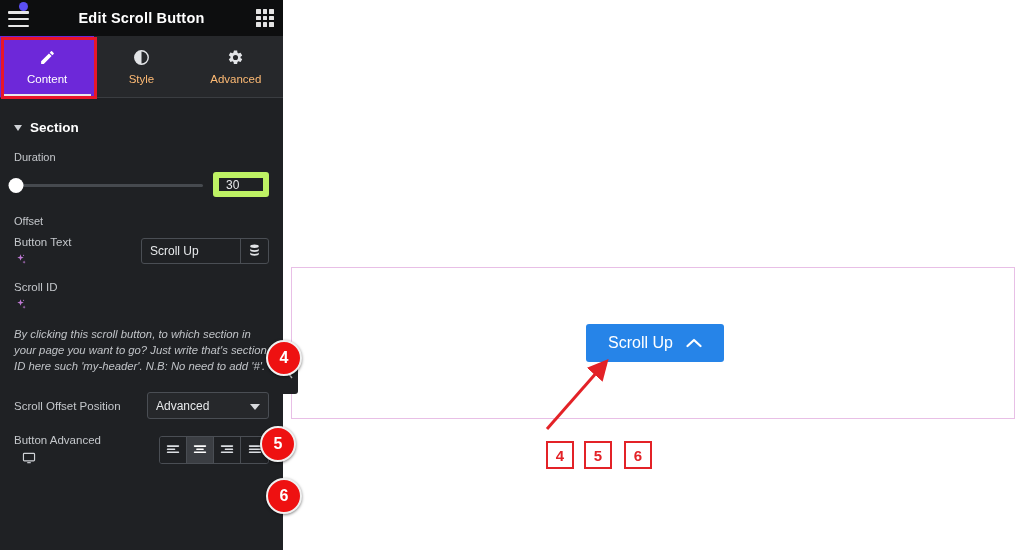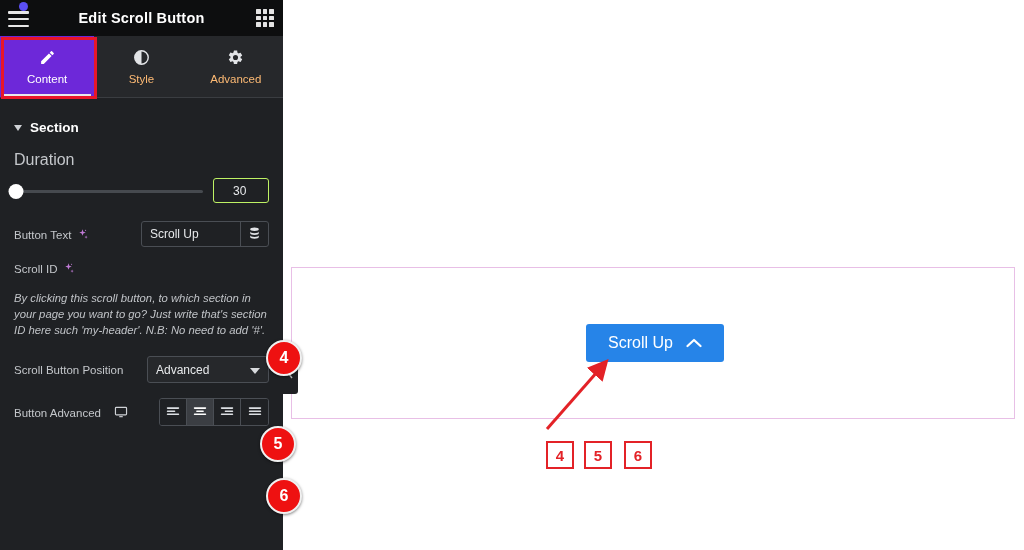--- a/index.html
+++ b/index.html
@@ -94,21 +94,21 @@
     cursor: pointer;
   }
   .caret-down {
     width: 0; height: 0;
     border-left: 4.5px solid transparent;
     border-right: 4.5px solid transparent;
     border-top: 6px solid #cfd2d6;
   }
 
   .field-label {
-    font-size: 16px; color: #c4c7cb;
+    font-size: 11px; color: #c4c7cb;
     margin-bottom: 9px;
   }
   .slider-row {
     display: flex; align-items: center; gap: 10px;
     margin-bottom: 18px;
   }
   .slider {
     position: relative;
     flex: 1;
     height: 18px;
@@ -120,37 +120,38 @@
     height: 3px; background: #464a4f; border-radius: 2px;
   }
   .slider .knob {
     position: absolute; top: 2px;
     width: 15px; height: 15px; border-radius: 50%;
     background: #ffffff;
     transform: translateX(-50%);
   }
   .numbox {
     width: 56px; height: 25px;
-    border: 1px solid #bef264;
+    border: 6px solid #bef264;
     border-radius: 3px;
     background: #1f2124;
     color: #e7e9eb;
     font-size: 12px;
     display: flex; align-items: center;
-    padding: 0 19px;
+    padding: 0 7px;
   }
 
   .row {
     display: flex; align-items: center;
     margin-bottom: 15px;
   }
   .row .lbl {
     font-size: 11.5px; color: #c4c7cb;
-    display: flex; align-items: flex-end; gap: 5px;
+    display: flex; align-items: flex-start; gap: 5px;
     white-space: nowrap;
+    flex-direction: column;
   }
   .sparkle { display: inline-flex; }
   .textfield {
     margin-left: auto;
     width: 128px; height: 26px;
     border: 1px solid #4a4e54; border-radius: 3px;
     background: #1f2124;
     display: flex; align-items: center;
   }
   .textfield .val {
@@ -336,20 +337,21 @@
 
       <div class="field-label">Duration</div>
       <div class="slider-row">
         <div class="slider">
           <div class="track"></div>
           <div class="knob" id="knob-duration" style="left: 1%;"></div>
         </div>
         <div class="numbox">30</div>
       </div>
 
+      <div class="field-label">Offset</div>
 
       <div class="row">
         <div class="lbl">
           <span>Button Text</span>
           <span class="sparkle">
             <svg width="13" height="13" viewBox="0 0 24 24" fill="#c07ad6">
               <path d="M12 2.5l1.5 4.4 4.4 1.6-4.4 1.6L12 14.5l-1.5-4.4L6.1 8.5l4.4-1.6z"></path>
               <path d="M18.6 13.8l.8 2.2 2.2.8-2.2.8-.8 2.2-.8-2.2-2.2-.8 2.2-.8z"></path>
               <circle cx="17.6" cy="4.2" r="1.1"></circle>
             </svg>
@@ -376,21 +378,21 @@
               <path d="M18.6 13.8l.8 2.2 2.2.8-2.2.8-.8 2.2-.8-2.2-2.2-.8 2.2-.8z"></path>
               <circle cx="17.6" cy="4.2" r="1.1"></circle>
             </svg>
           </span>
         </div>
       </div>
 
       <div class="helptext">By clicking this scroll button, to which section in your page you want to go? Just write that's section ID here such 'my-header'. N.B: No need to add '#'.</div>
 
       <div class="row">
-        <div class="lbl">Scroll Button Position</div>
+        <div class="lbl">Scroll Offset Position</div>
         <div class="selectbox">
           <span>Advanced</span>
           <span class="chev"></span>
         </div>
       </div>
 
       <div class="row">
         <div class="lbl">
           <span>Button Advanced</span>
           <span class="monitor-icon">

